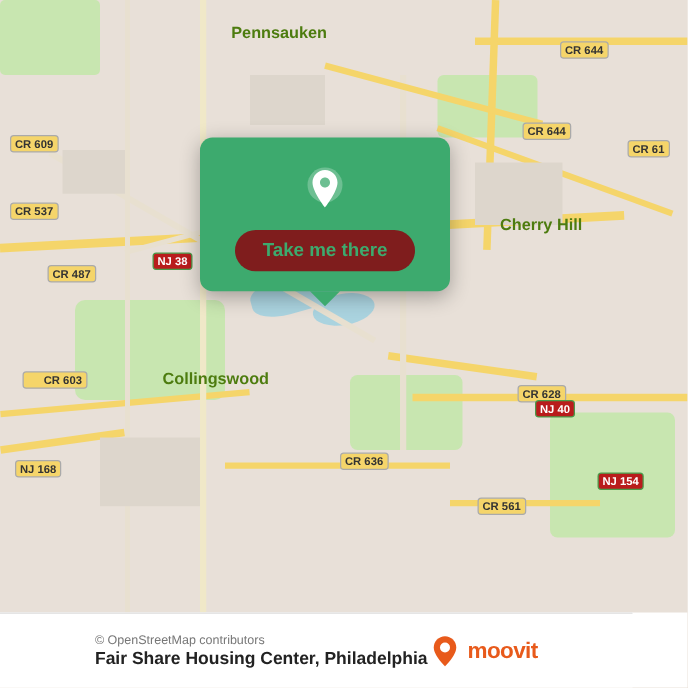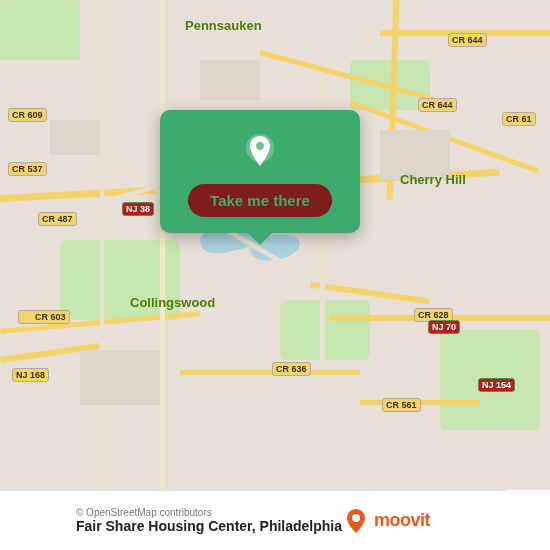--- a/index.html
+++ b/index.html
@@ -228,26 +228,26 @@
   <div class="block" style="top:130px;left:380px;width:70px;height:50px;"></div>
   <div class="block" style="top:350px;left:80px;width:80px;height:55px;"></div>
 
   <span class="map-label-bold" style="top:18px;left:185px;">Pennsauken</span>
   <span class="map-label-bold" style="top:172px;left:400px;">Cherry Hill</span>
   <span class="map-label-bold" style="top:295px;left:130px;">Collingswood</span>
 
   <span class="route-badge" style="top:108px;left:8px;">CR 609</span>
   <span class="route-badge" style="top:162px;left:8px;">CR 537</span>
   <span class="route-badge" style="top:212px;left:38px;">CR 487</span>
-  <span class="route-badge" style="top:310px;left:18px;padding-left:16px;">CR 603</span>
+  <span class="route-badge" style="top:297px;left:18px;padding-left:16px;">CR 603</span>
   <span class="route-badge" style="top:368px;left:12px;">NJ 168</span>
   <span class="route-badge-green" style="top:202px;left:122px;">NJ 38</span>
   <span class="route-badge-white" style="top:145px;left:278px;">US</span>
   <span class="route-badge" style="top:308px;left:374px;margin-left:40px;">CR 628</span>
-  <span class="route-badge-green" style="top:320px;left:428px;">NJ 70</span>
+  <span class="route-badge-green" style="top:320px;left:428px;">NJ 40</span>
   <span class="route-badge" style="top:362px;left:272px;">CR 636</span>
   <span class="route-badge" style="top:33px;left:448px;">CR 644</span>
   <span class="route-badge" style="top:98px;left:418px;">CR 644</span>
   <span class="route-badge" style="top:398px;left:382px;">CR 561</span>
   <span class="route-badge-green" style="top:378px;left:478px;">NJ 154</span>
   <span class="route-badge" style="top:112px;left:502px;">CR 61</span>
 
   <div id="popup-card">
 
     <svg class="pin-icon" viewBox="0 0 44 44" fill="none" xmlns="http://www.w3.org/2000/svg">

